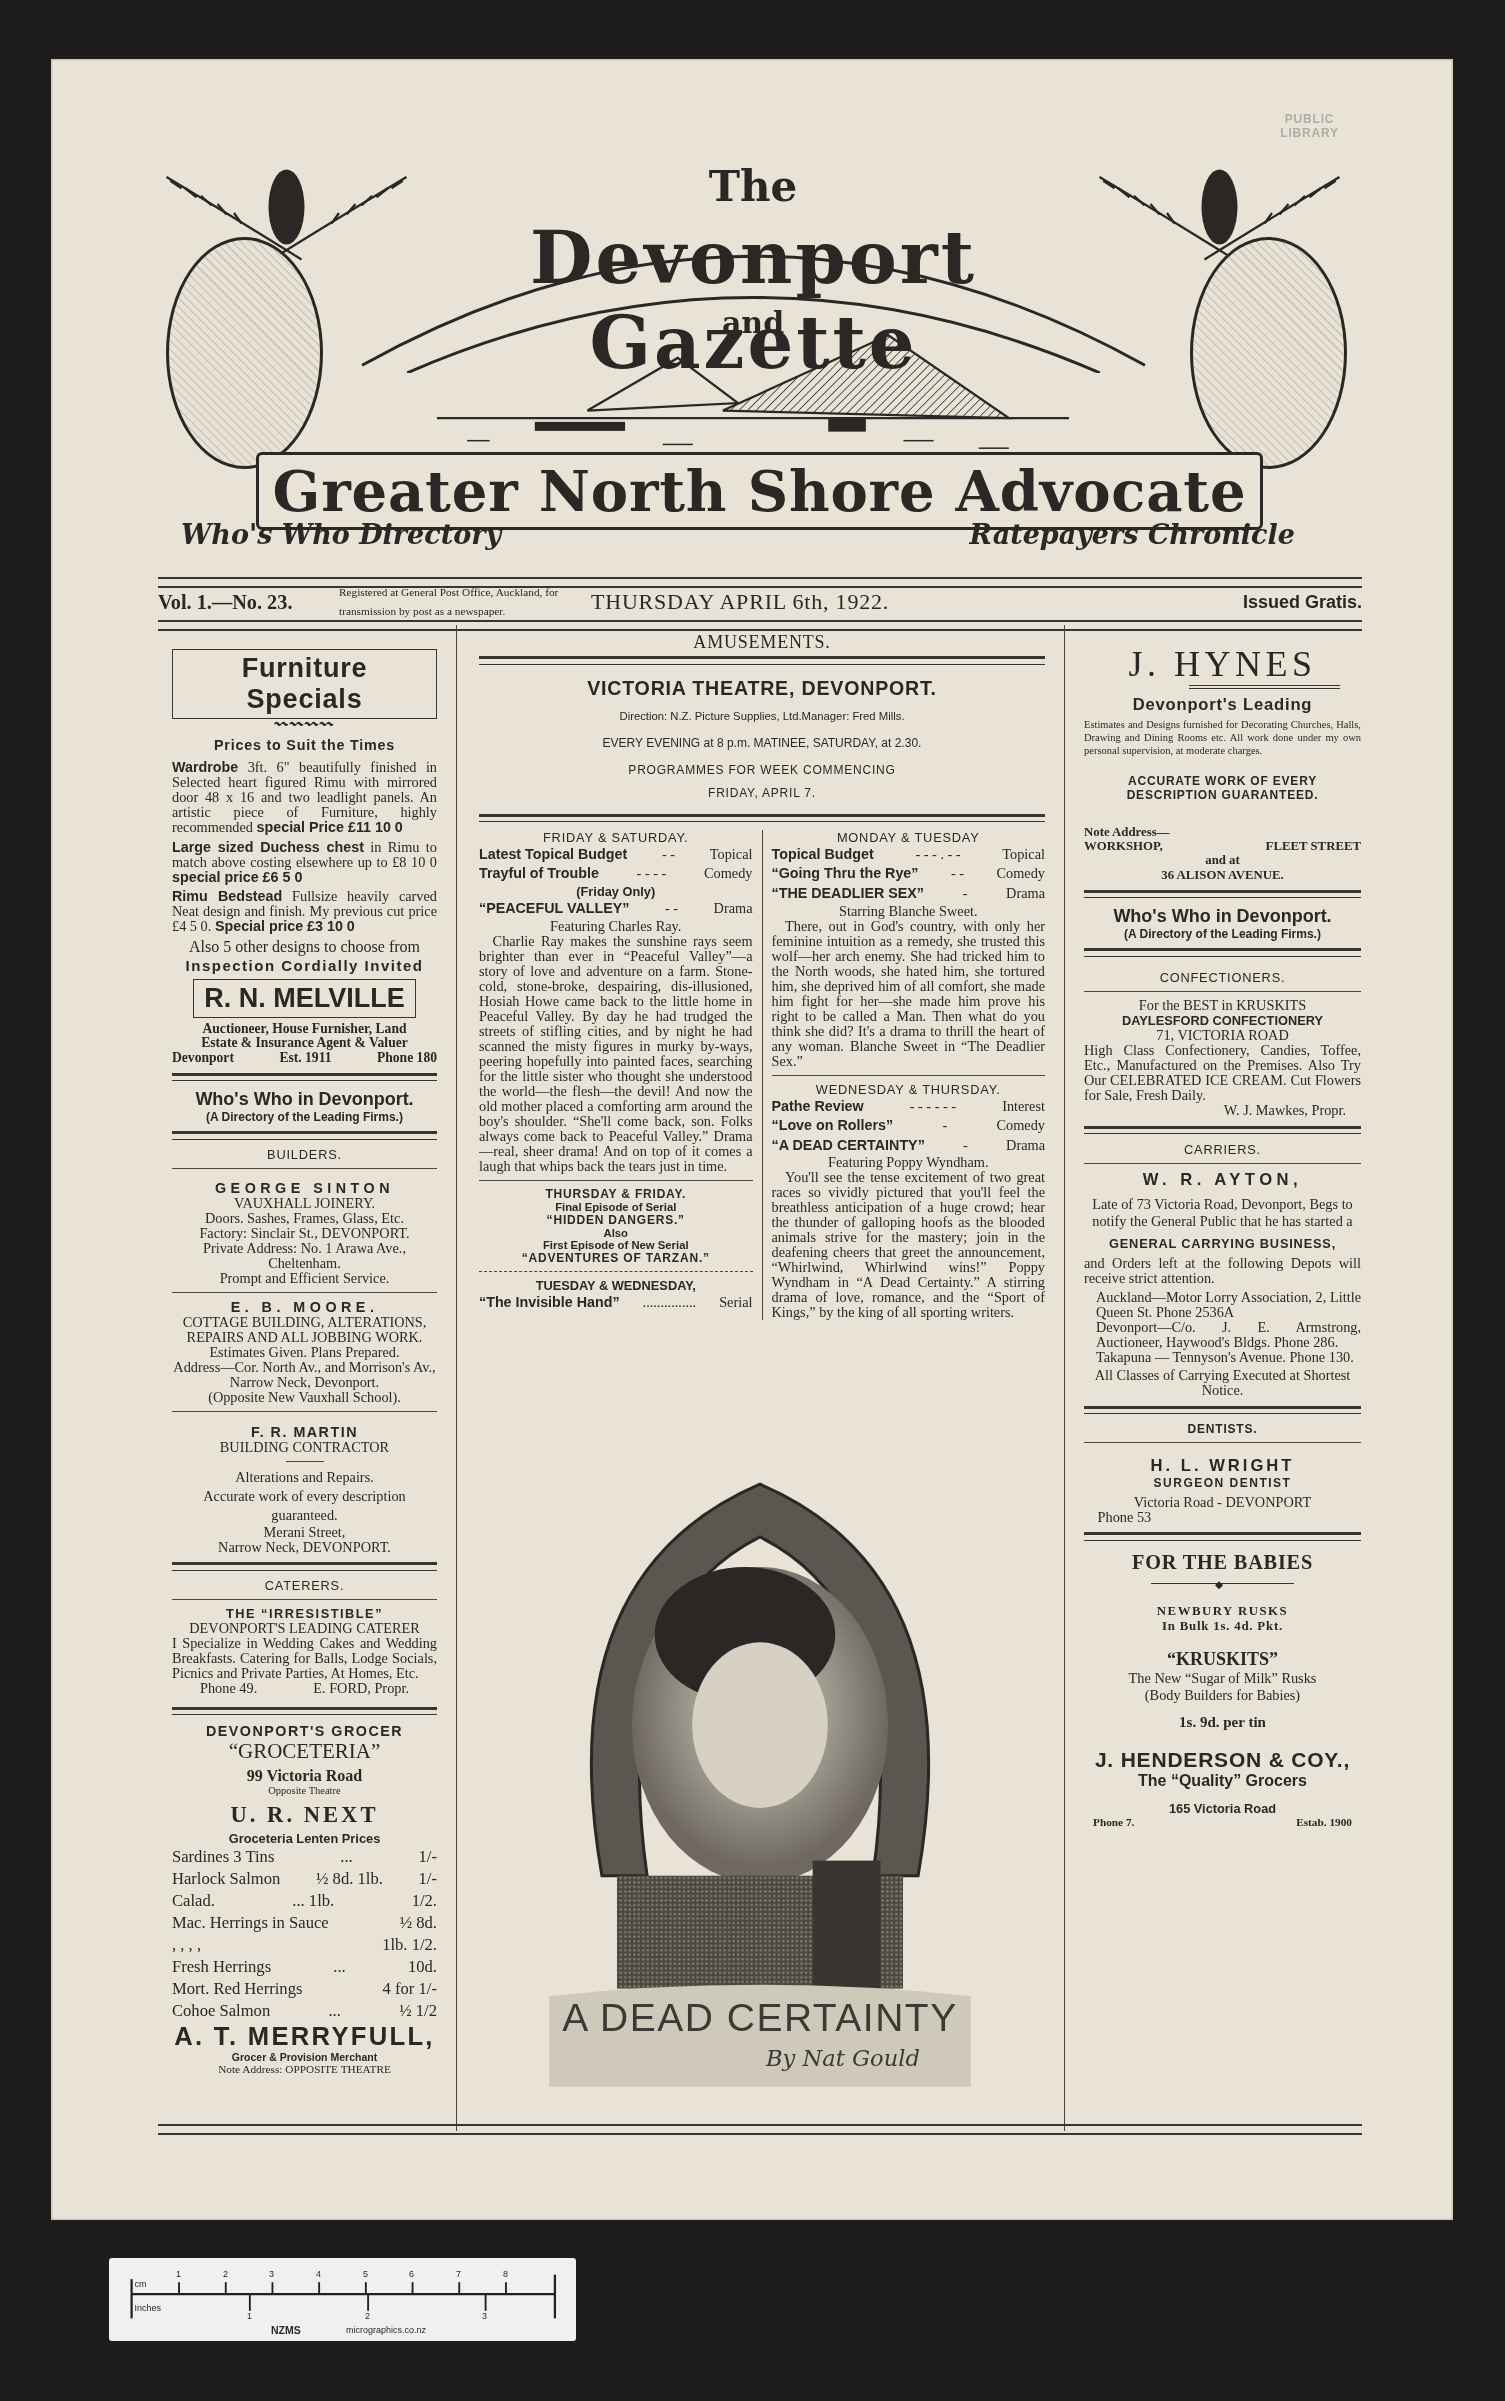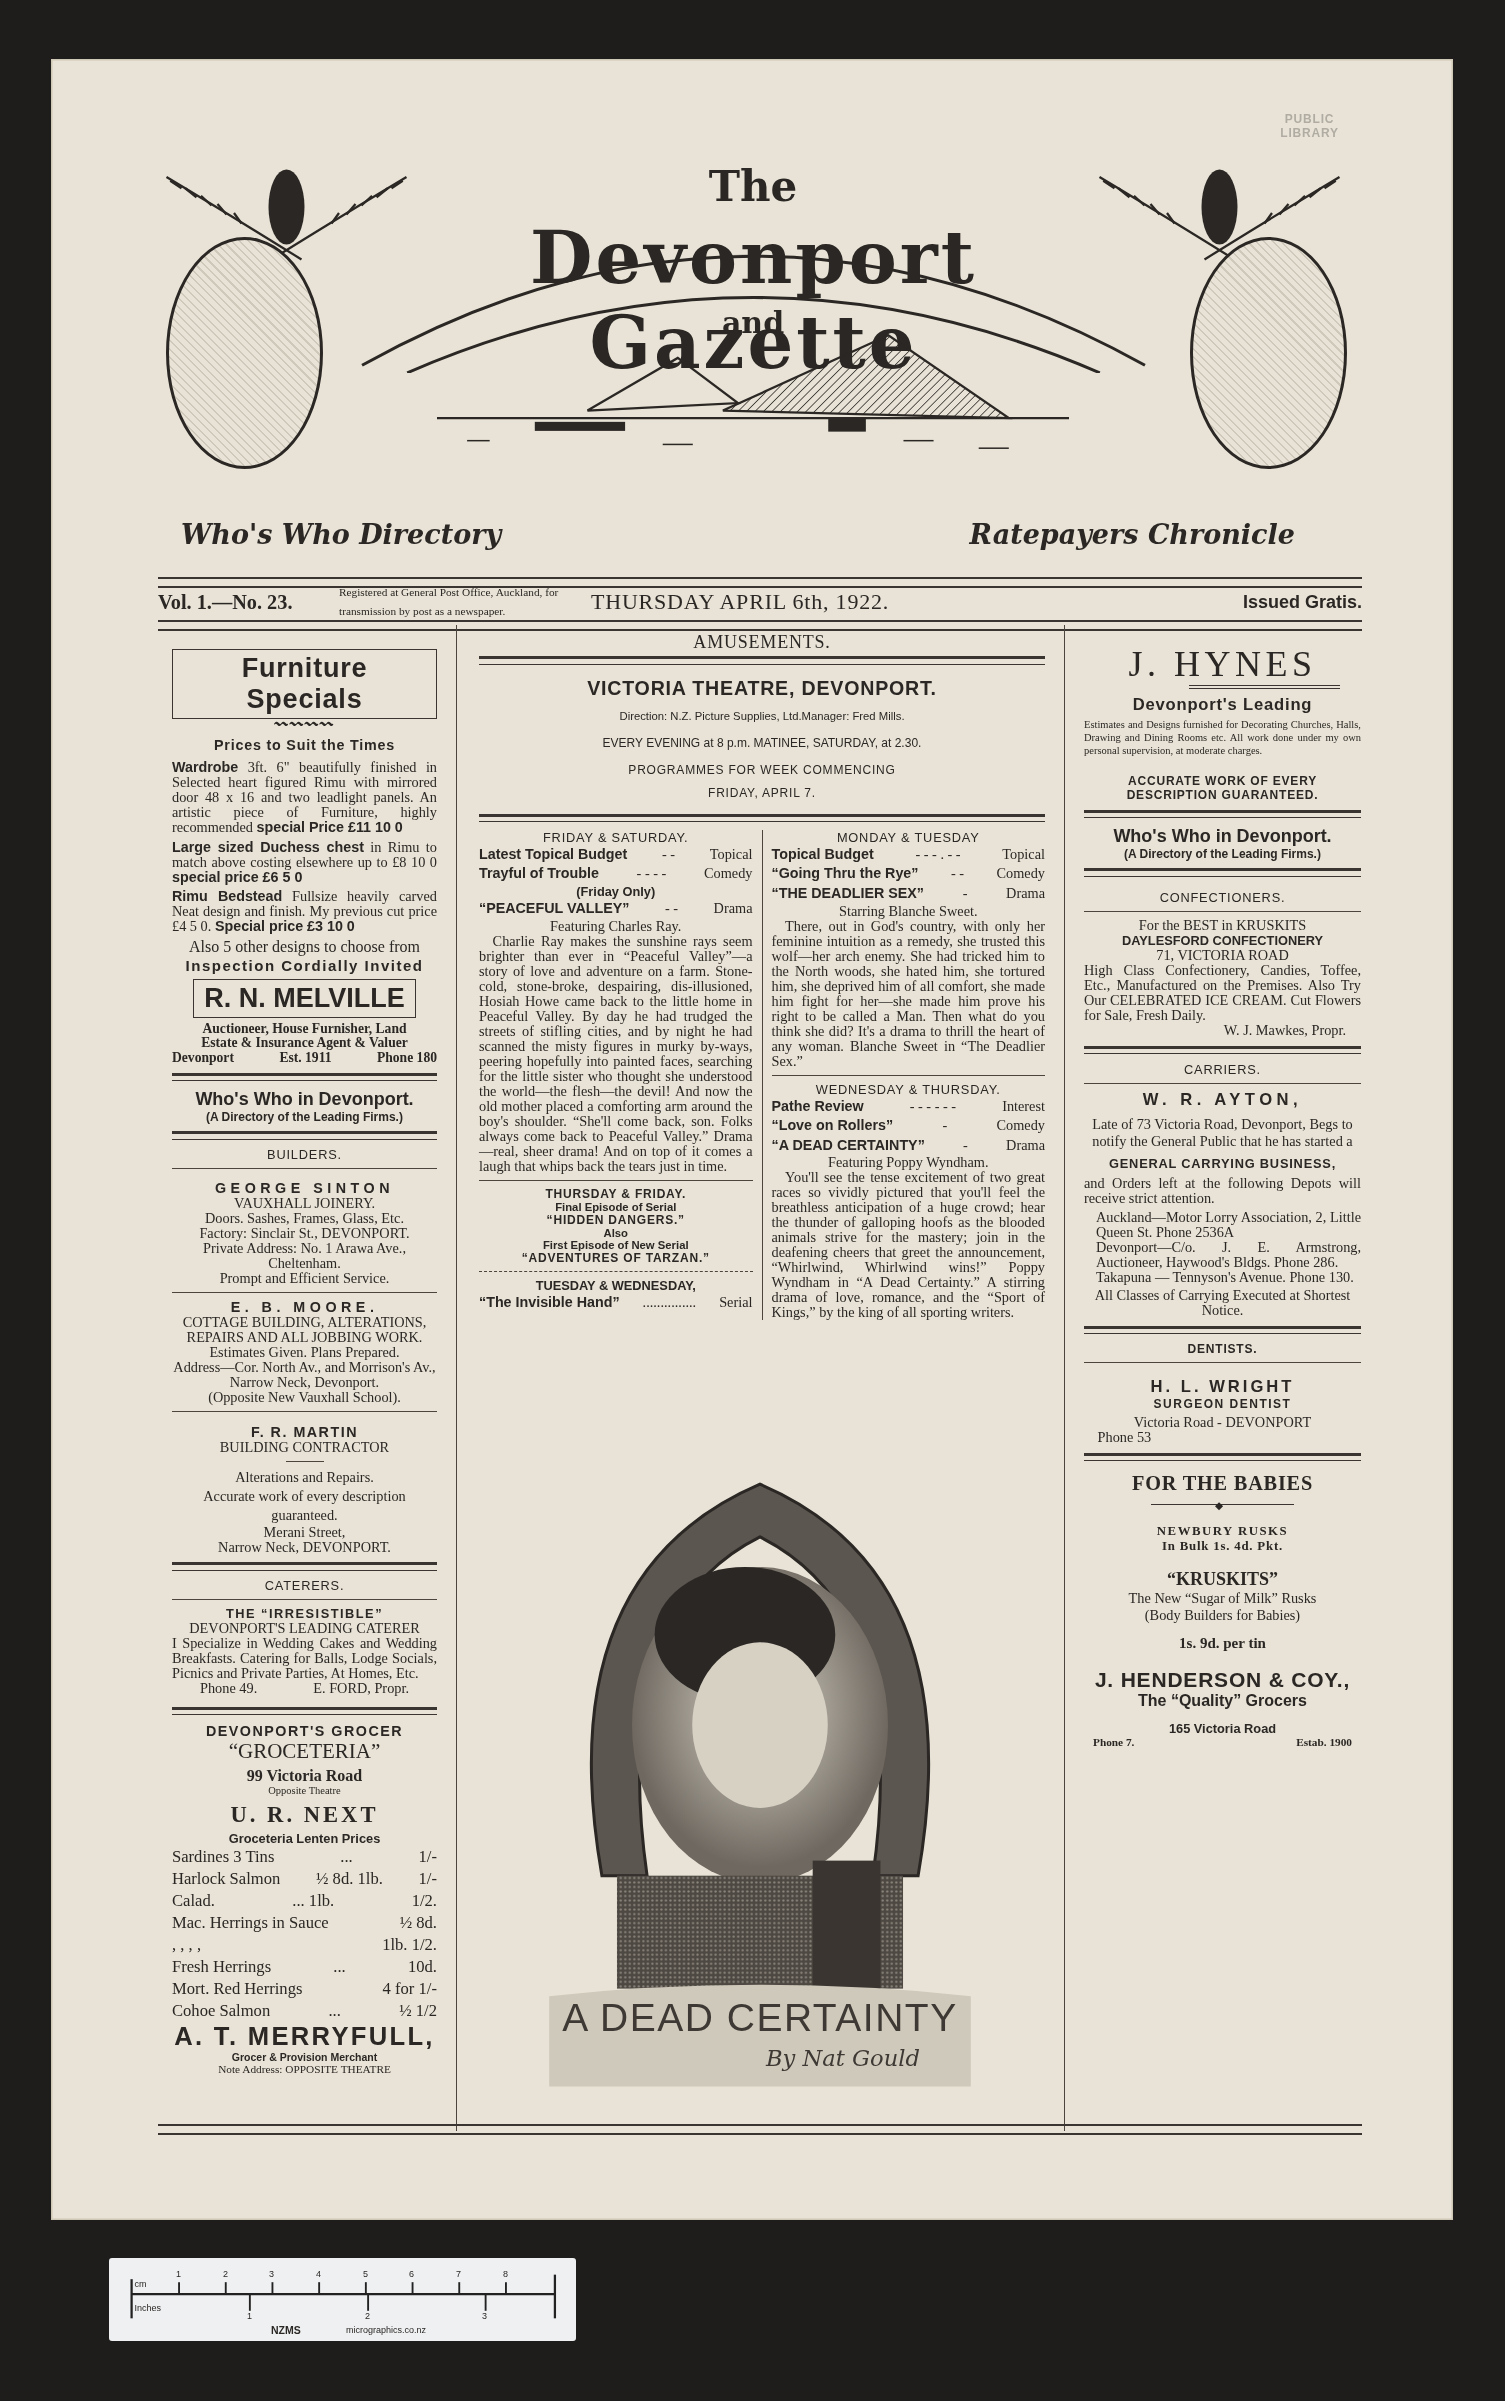--- a/index.html
+++ b/index.html
@@ -91,20 +91,21 @@
     <line x1="0" y1="130" x2="840" y2="130" stroke="#2b2724" stroke-width="3"></line>
     <rect x="130" y="135" width="120" height="12" fill="#2b2724"></rect>
     <rect x="520" y="130" width="50" height="18" fill="#2b2724"></rect>
     <g stroke="#2b2724" stroke-width="2">
         <line x1="40" y1="160" x2="70" y2="160"></line>
         <line x1="300" y1="165" x2="340" y2="165"></line>
         <line x1="620" y1="160" x2="660" y2="160"></line>
         <line x1="720" y1="170" x2="760" y2="170"></line>
       </g>
   </svg>
+  <div class="mh-banner">Greater North Shore Advocate</div>
 </div>
 <div class="subtitles">
   <span>Who's Who Directory</span>
   <span>Ratepayers Chronicle</span>
 </div>
 
 <div class="rule2" style="left:158px;top:577px;width:1204px"></div>
 <div class="dateline">
   <span class="dl-vol">Vol. 1.—No. 23.</span>
   <span class="dl-reg">Registered at General Post Office, Auckland, for transmission by post as a newspaper.</span>
@@ -353,20 +354,29 @@
   <div style="position:absolute;left:0;top:572px;width:482px;text-align:center;font-family:'Liberation Sans',sans-serif;font-size:39px;color:#3e3934;letter-spacing:1.5px">A DEAD CERTAINTY</div>
   <div style="position:absolute;left:211px;top:621px;width:226px;text-align:center;font-family:'DejaVu Serif',serif;font-style:italic;font-size:22.6px;color:#3e3934">By Nat Gould</div>
 </div>
 
 <div class="col col-right">
   <div style="font-size:36px;letter-spacing:4.5px;margin-top:10.5px">J. HYNES</div>
   <div style="width:151px;margin:0 auto 0 105px;border-top:1.5px solid #3a3530;border-bottom:1.5px solid #3a3530;height:2.3px"></div>
   <div class="sans b" style="font-size:16.6px;margin-top:6px;letter-spacing:0.8px">Devonport's Leading</div>
   <div class="p just" style="font-size:10.5px;line-height:12.8px;margin-top:4.5px">Estimates and Designs furnished for Decorating Churches, Halls, Drawing and Dining Rooms etc. All work done under my own personal supervision, at moderate charges.</div>
   <div class="sans b" style="font-size:12px;margin-top:16.6px;letter-spacing:0.8px">ACCURATE WORK OF EVERY DESCRIPTION GUARANTEED.</div>
+  <div class="b" style="font-size:12.8px;line-height:14.3px;margin-top:22.6px;text-align:left">
+    <div>Note Address—</div>
+    <div style="display:flex;justify-content:space-between">
+        <span>WORKSHOP,</span>
+        <span>FLEET STREET</span>
+      </div>
+    <div style="text-align:center">and at</div>
+    <div style="text-align:center">36 ALISON AVENUE.</div>
+  </div>
   <div class="hr2"></div>
   <div class="sans b" style="font-size:18px">Who's Who in Devonport.</div>
   <div class="sans b" style="font-size:12px">(A Directory of the Leading Firms.)</div>
   <div class="hr2"></div>
   <div class="sans" style="font-size:12.8px;letter-spacing:0.8px;margin-top:13.6px">CONFECTIONERS.</div>
   <div class="hr"></div>
   <div class="p">For the BEST in KRUSKITS</div>
   <div class="sans b" style="font-size:12.8px">DAYLESFORD CONFECTIONERY</div>
   <div class="p">71, VICTORIA ROAD</div>
   <div class="p just">High Class Confectionery, Candies, Toffee, Etc., Manufactured on the Premises. Also Try Our CELEBRATED ICE CREAM. Cut Flowers for Sale, Fresh Daily.</div>

